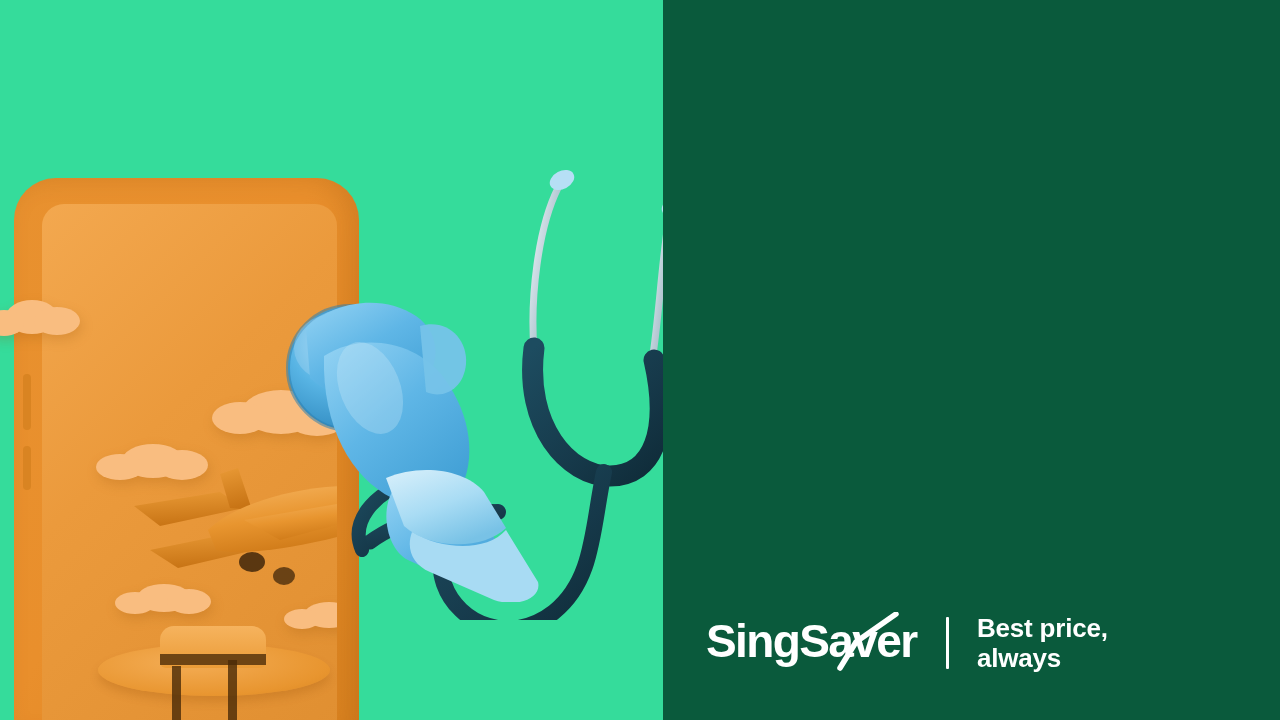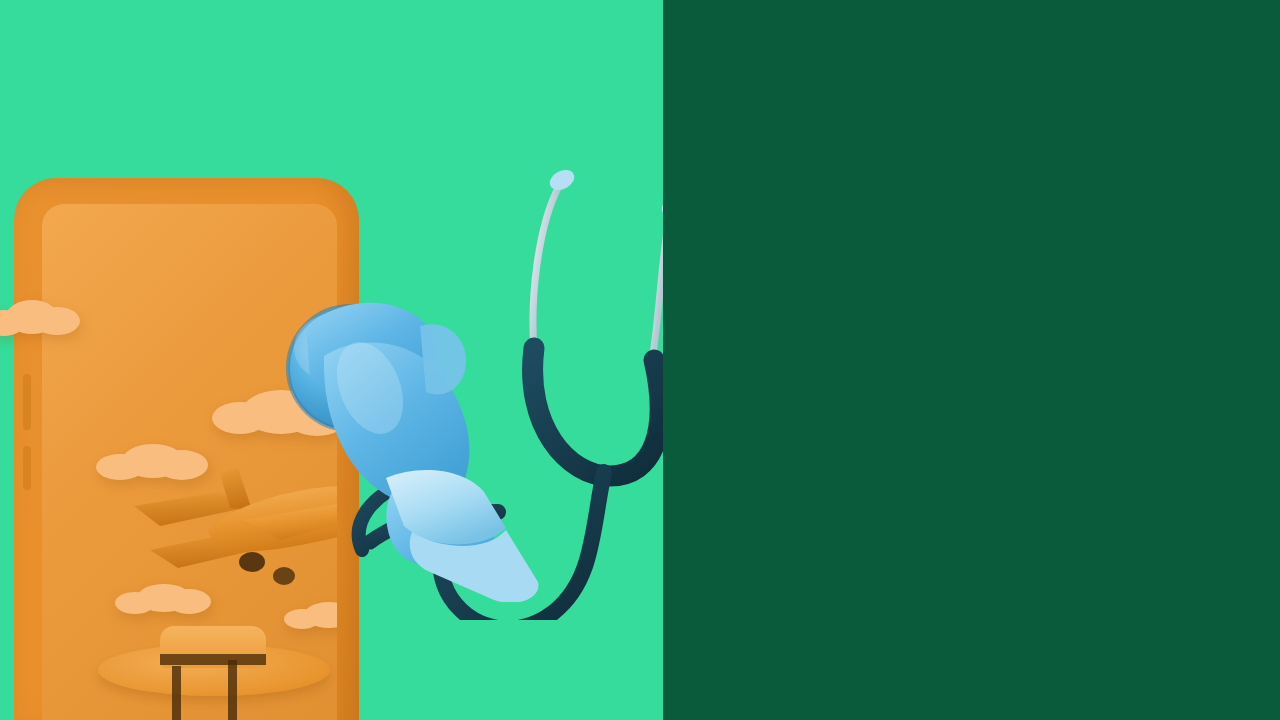--- a/index.html
+++ b/index.html
@@ -273,14 +273,31 @@
     </svg>
 
   </div>
 
   <div class="panel-right">
 
     
 
   </div>
 
+  <div class="logo-lockup">
+
+    <svg class="wordmark" width="216" height="62" viewBox="0 0 216 62">
+      <text x="0" y="45" fill="#ffffff" font-family="Liberation Sans, sans-serif" font-size="46" font-weight="bold" letter-spacing="-1.6">SingSaver</text>
+
+      <path d="M134 56 L150 30 L190 2" stroke="#ffffff" stroke-width="5.5" fill="none" stroke-linecap="round"></path>
+      <ellipse cx="150" cy="38" rx="16" ry="16" fill="none" stroke="#ffffff" stroke-width="4" opacity="0"></ellipse>
+    </svg>
+
+    <div class="logo-divider"></div>
+
+    <div class="tagline">
+      <span>Best price,</span>
+      <span>always</span>
+    </div>
+
+  </div>
 
 </div>
 
 </body></html>

